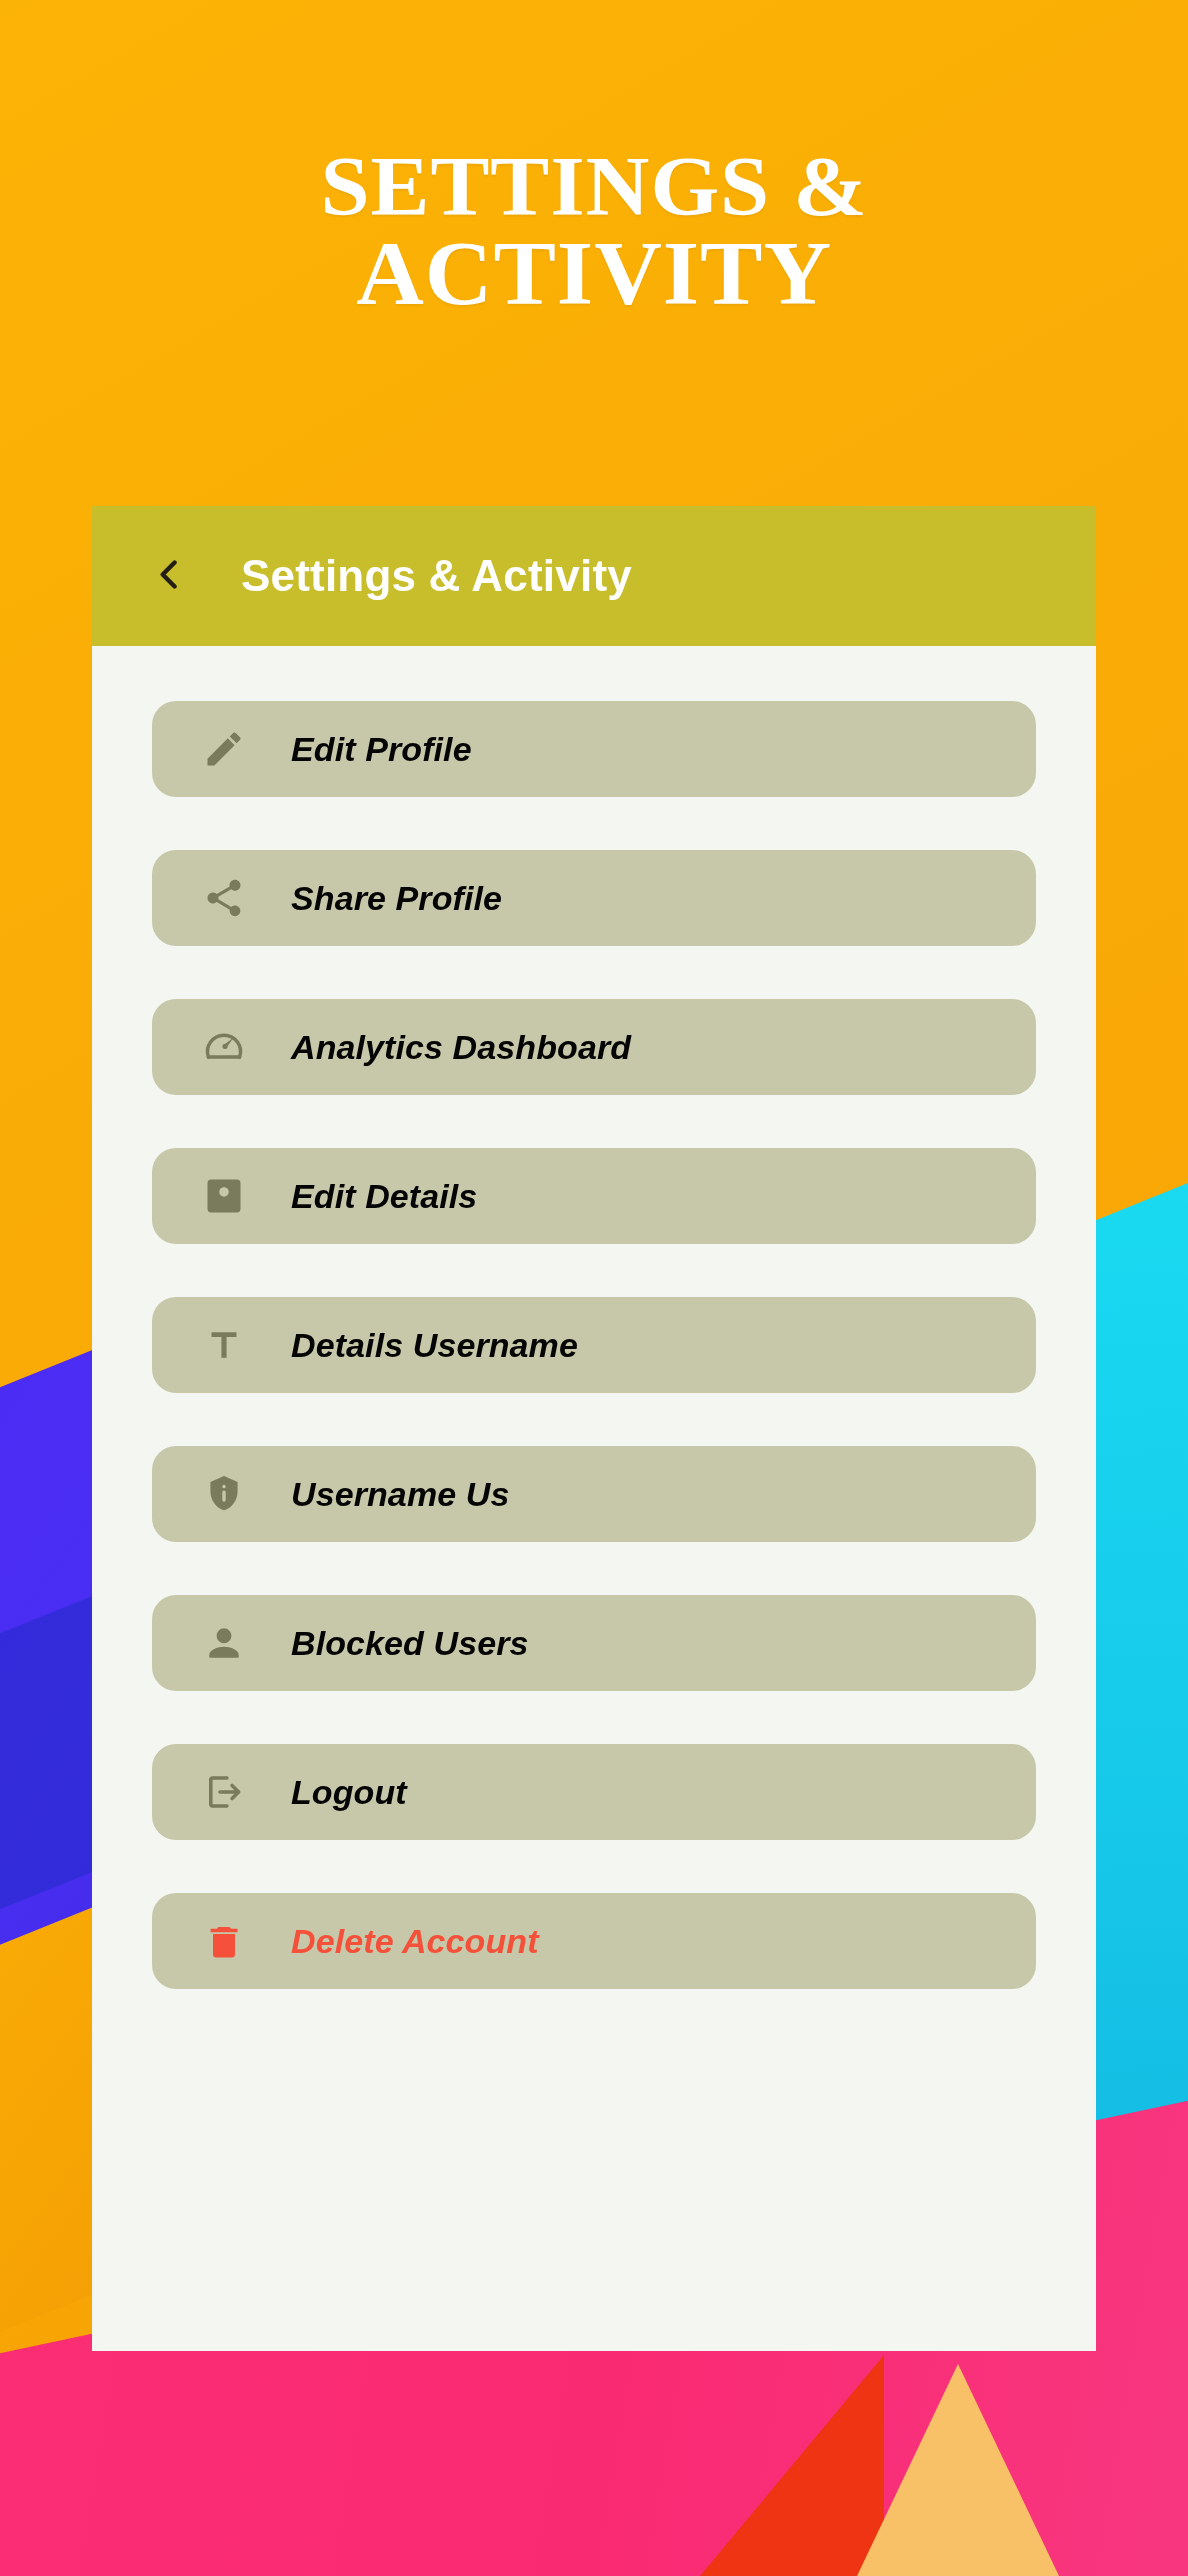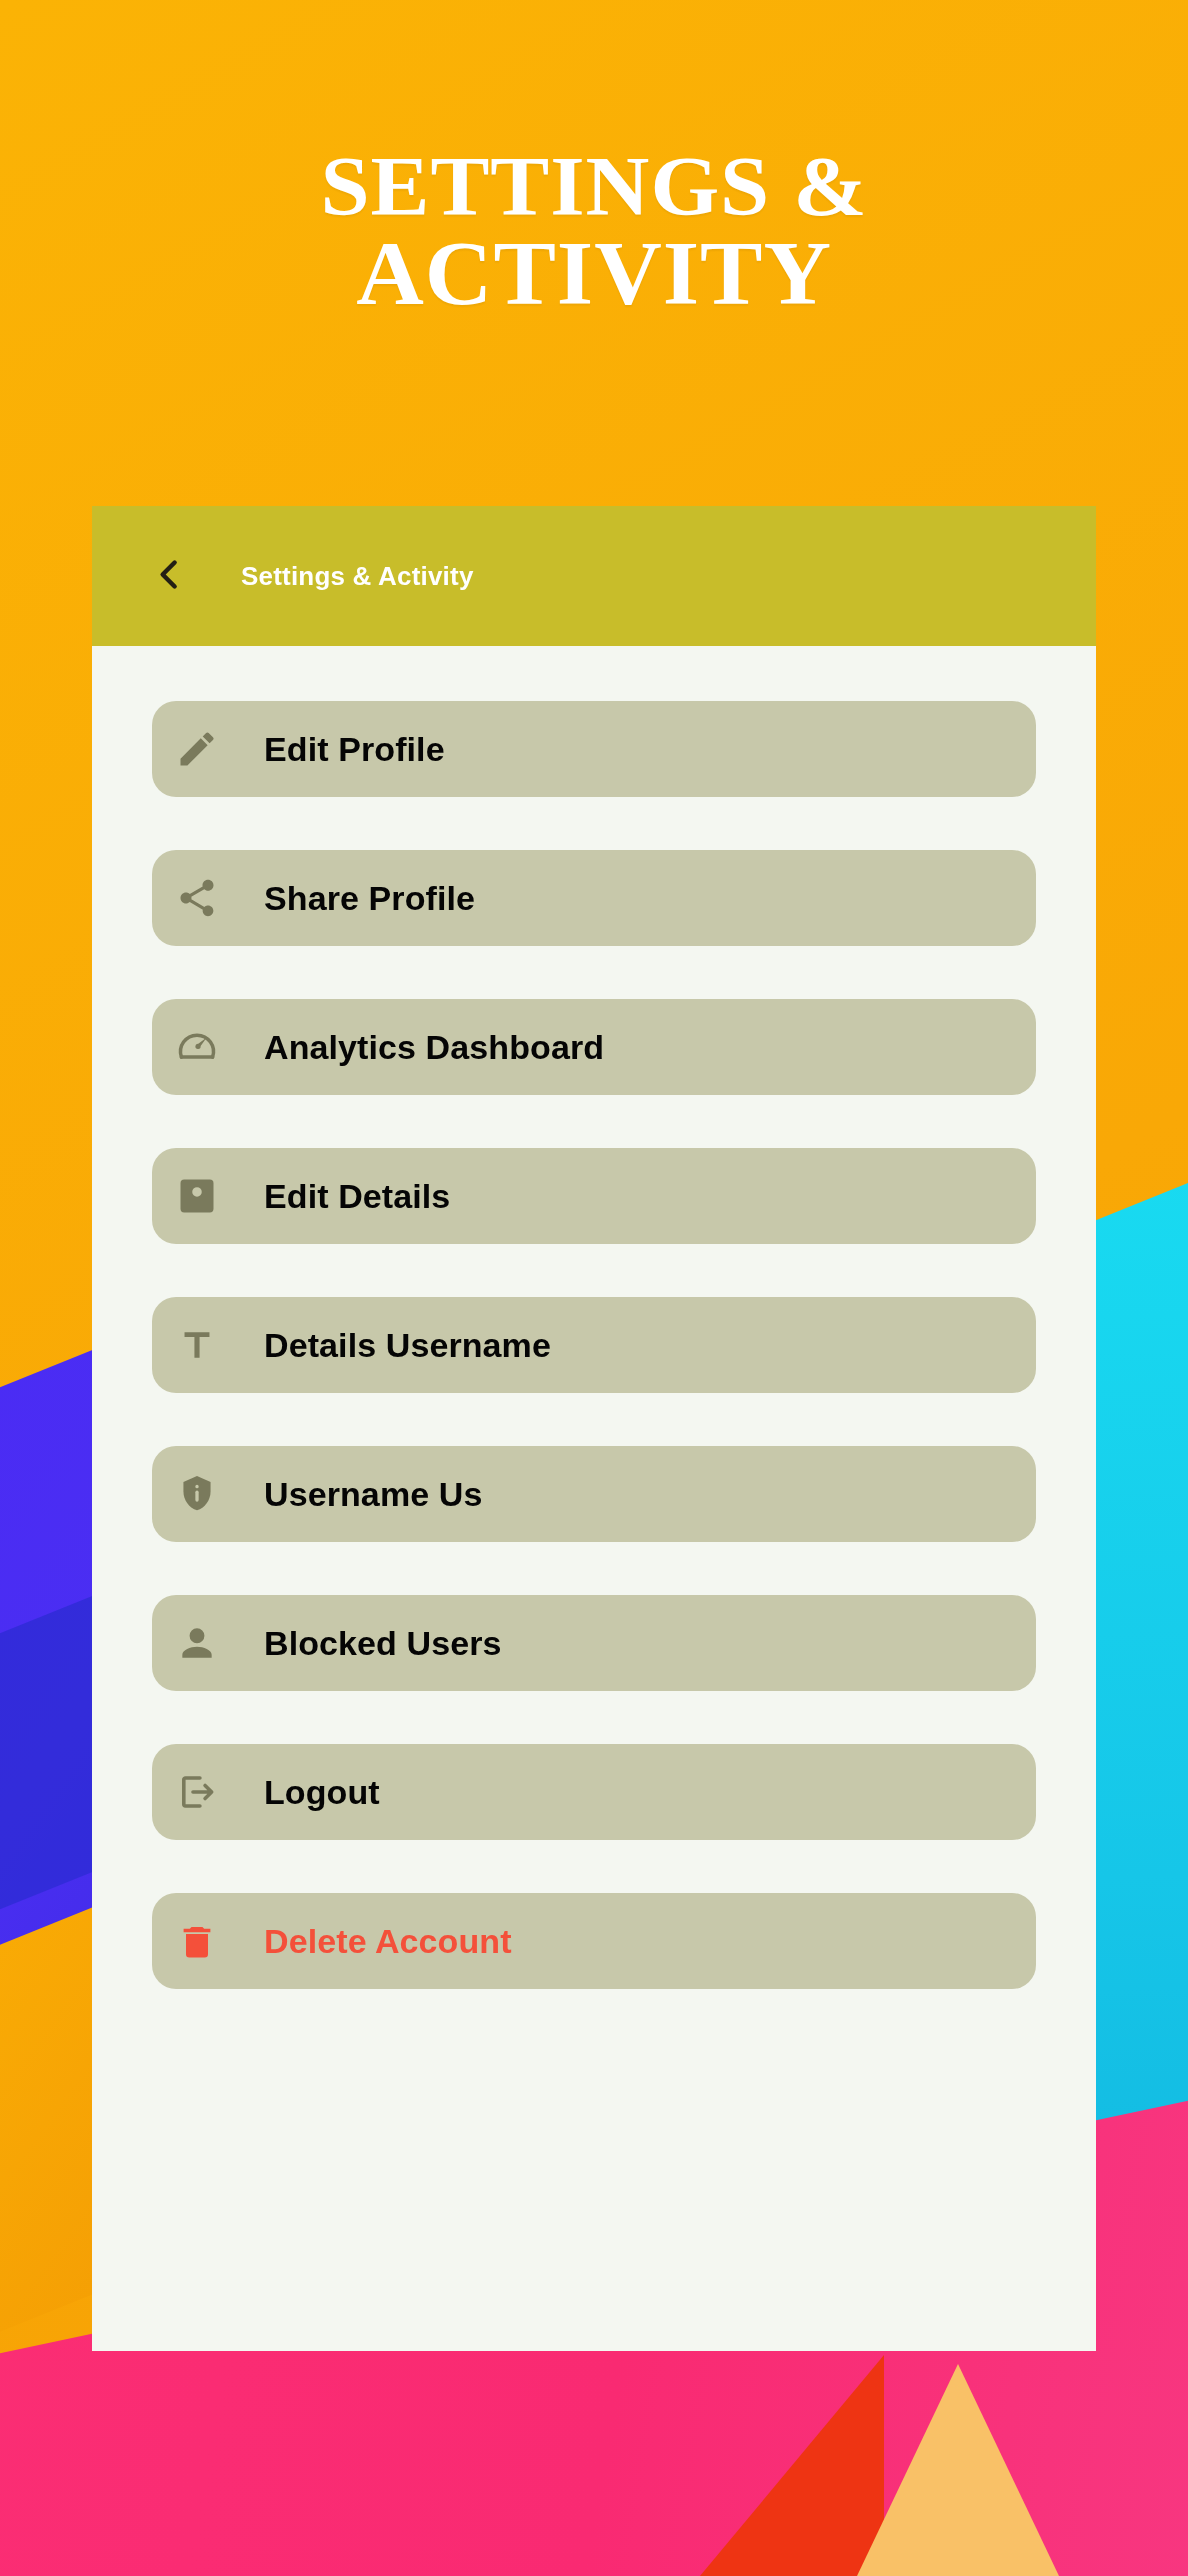--- a/index.html
+++ b/index.html
@@ -102,40 +102,41 @@
     display:flex; align-items:center;
     padding:0 0 0 44px;
     flex:0 0 auto;
   }
   .back-btn {
     width:66px; height:66px;
     display:flex; align-items:center; justify-content:center;
     cursor:pointer;
   }
   .appbar-title {
-    font-size:26px;
+    font-size:44px;
     font-weight:bold;
     color:#ffffff;
     margin-left:39px;
     letter-spacing:0.2px;
   }
 
   .list {
     flex:1 1 auto;
     padding:55px 60px 0 60px;
     background:#F4F7F1;
   }
   .row {
     height:96px;
     background:#C7C8AA;
     border-radius:24px;
     display:flex; align-items:center;
-    padding-left:19px;
+    padding-left:46px;
     margin-bottom:53px;
     cursor:pointer;
+    font-style:italic;
   }
   .row-icon {
     width:52px; height:52px;
     display:flex; align-items:center; justify-content:center;
     flex:0 0 auto;
   }
   .row-icon svg { display:block; }
   .row-label {
     margin-left:41px;
     font-size:34px;

